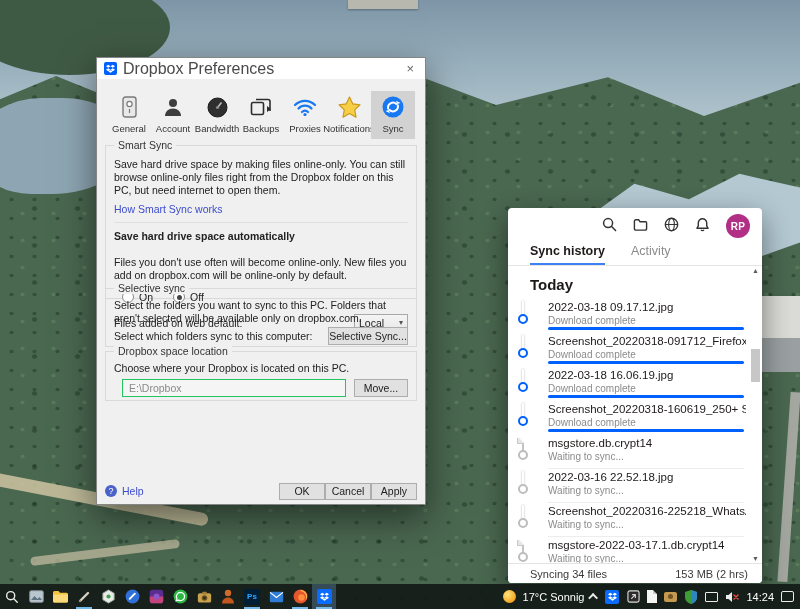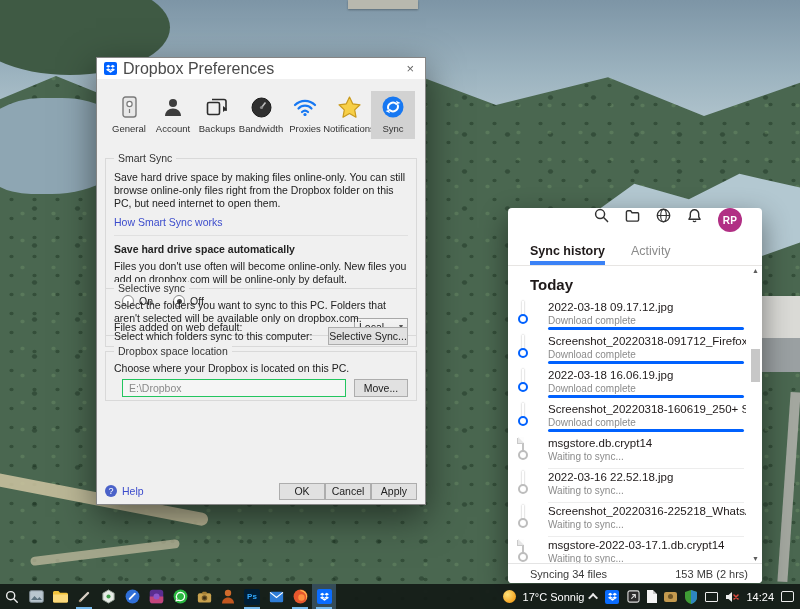--- a/index.html
+++ b/index.html
@@ -42,47 +42,47 @@
   .tab { width:44px; display:flex; flex-direction:column; align-items:center; justify-content:flex-start; padding-top:3px; }
   .tab .ticon { height:26px; display:flex; align-items:center; justify-content:center; }
   .tab .tlabel { font-size:9.5px; color:#333; margin-top:3px; white-space:nowrap; }
   .tab.active { background:#d2d2d2; }
 
   .grp { position:absolute; left:8px; right:8px; border:1px solid #d9d9d9; background:transparent; padding:12px 8px 0 8px; }
   .glabel { position:absolute; top:-7px; left:8px; background:#f0f0f0; padding:0 4px; font-size:10.5px; color:#333; }
   .grp p { font-size:10.5px; line-height:13px; color:#222; margin-bottom:6px; }
   .link { color:#3c4ccc; text-decoration:none; font-size:10.5px; display:inline-block; margin-bottom:7px; }
   .divider { border-top:1px solid #e0e0e0; margin-bottom:7px; }
-  .subhead { font-size:10.5px; font-weight:bold; margin-bottom:5px; }
+  .subhead { font-size:10.5px; font-weight:bold; margin-bottom:14px; }
   .radios { display:flex; gap:20px; padding-left:8px; margin:9px 0 11px 0; align-items:center; }
   .radio { display:flex; align-items:center; gap:5px; font-size:10.5px; }
   .rdot { width:12px; height:12px; border:1px solid #8a8a8a; border-radius:50%; background:#fff; display:inline-flex; align-items:center; justify-content:center; }
   .rdot.sel::after { content:""; width:5px; height:5px; border-radius:50%; background:#444; }
   .row-between { display:flex; justify-content:space-between; align-items:center; }
   .select { width:54px; height:17px; background:linear-gradient(#f4f4f4,#e9e9e9); border:1px solid #a8a8a8; display:flex; align-items:center; justify-content:space-between; padding:0 4px; font-size:10.5px; color:#222; }
   .select .car { font-size:8px; color:#555; }
   .btn { background:#e1e1e1; border:1px solid #adadad; font-size:10.5px; color:#222; text-align:center;
     display:inline-flex; align-items:center; justify-content:center; font-family:inherit; }
   .pathbox { flex:1; height:18px; border:1px solid #22c55e; background:#f5f5f5; color:#8a8a8a; font-size:10.5px; display:flex; align-items:center; padding:0 6px; margin-right:8px; }
   .dlg-footer { position:absolute; left:8px; right:8px; top:421px; height:24px; display:flex; align-items:center; justify-content:space-between; }
   .helpwrap { display:flex; align-items:center; gap:5px; }
   .helpdot { width:12px; height:12px; border-radius:50%; background:#4b62c9; color:#fff; font-size:9px; display:flex; align-items:center; justify-content:center; }
   .helptext { color:#3c4ccc; font-size:10.5px; }
   .dlgbtns { display:flex; }
   .dlgbtns .btn { width:46px; height:17px; }
 
   
   #panel { position:absolute; left:508px; top:208px; width:254px; height:375px; background:#fff; border-radius:4px;
     box-shadow:0 10px 28px rgba(0,0,0,.45); color:#1e1919; overflow:hidden; }
-  .p-header { position:absolute; top:0; left:0; right:8px; height:36px; display:flex; justify-content:flex-end; gap:16px; padding:0 12px 0 0; }
+  .p-header { position:absolute; top:0; left:0; right:0; height:36px; display:flex; align-items:center; justify-content:flex-end; gap:16px; padding:0 12px 0 0; }
   .p-header svg { width:15px; height:15px; }
   .avatar { width:24px; height:24px; border-radius:50%; background:#b12f84; color:#fff; font-size:10px; font-weight:bold; display:flex; align-items:center; justify-content:center; letter-spacing:.3px; }
   .p-tabs { position:absolute; top:36px; left:0; right:0; height:22px; border-bottom:1px solid #e7e5e3; display:flex; gap:26px; padding-left:22px; }
   .p-tab { font-size:12.5px; color:#8b8b8b; padding-bottom:5px; }
-  .p-tab.active { color:#1e1919; font-weight:bold; border-bottom:4px solid #3b82f6; }
+  .p-tab.active { color:#1e1919; font-weight:bold; border-bottom:2px solid #3b82f6; }
   .p-content { position:absolute; top:58px; left:0; right:12px; bottom:20px; overflow:hidden; }
   .p-content h3 { font-size:15px; font-weight:bold; margin:10px 0 6px 22px; color:#1e1919; }
   .frow { position:relative; height:34px; }
   .fic { position:absolute; left:14px; top:3px; }
   .thumb { width:24px; height:19px; background:linear-gradient(180deg,#9cc0dd 0 48%,#3c5a46 48% 100%); border:1px solid #fff; box-shadow:0 0 2px rgba(0,0,0,.35); }
   .docic { width:19px; height:23px; background:#fff; border:1px solid #c3c3c3; position:relative; }
   .docic::after { content:""; position:absolute; right:-1px; top:-1px; width:0; height:0; border-left:6px solid #e6e6e6; border-top:6px solid #fdfdfd; box-shadow:-1px 1px 0 #c9c9c9; }
   .ring { position:absolute; left:-4px; bottom:-4px; width:10px; height:10px; border-radius:50%; background:#fff; border:2.5px solid #0061fe; }
   .frow.waiting .ring { border-color:#bdbdbd; }
   .fname { position:absolute; left:40px; top:2px; right:4px; font-size:11.5px; color:#1e1919; white-space:nowrap; overflow:hidden; }
@@ -160,38 +160,38 @@
       <span class="ticon">
         <svg width="20" height="20" viewBox="0 0 20 20">
             <circle cx="10" cy="6" r="4" fill="#3d3d3d"></circle>
             <path d="M2 19c0-4.4 3.6-7.5 8-7.5s8 3.1 8 7.5z" fill="#3d3d3d"></path>
           </svg>
       </span>
       <span class="tlabel">Account</span>
     </div>
     <div class="tab">
       <span class="ticon">
-        <svg width="22" height="20" viewBox="0 0 22 20">
-            <rect x="1.5" y="5.5" width="12" height="12" rx="1.5" fill="none" stroke="#2d2d2d" stroke-width="1.6"></rect>
-            <path d="M6 2.5h12a2 2 0 0 1 2 2V14" fill="none" stroke="#2d2d2d" stroke-width="1.6"></path>
-            <path d="M13 9l4-3-4-3z" fill="#2d2d2d" transform="translate(4 6)"></path>
-          </svg>
-      </span>
-      <span class="tlabel">Backups</span>
-    </div>
-    <div class="tab">
-      <span class="ticon">
         <svg width="21" height="21" viewBox="0 0 21 21">
             <circle cx="10.5" cy="10.5" r="9.5" fill="#2f2f2f"></circle>
             <circle cx="10.5" cy="10.5" r="9.5" fill="none" stroke="#1a1a1a" stroke-width="1"></circle>
             <line x1="10.5" y1="10.5" x2="14.5" y2="5.5" stroke="#bdbdbd" stroke-width="1.6"></line>
             <circle cx="10.5" cy="10.5" r="1.6" fill="#8a8a8a"></circle>
           </svg>
       </span>
       <span class="tlabel">Bandwidth</span>
+    </div>
+    <div class="tab">
+      <span class="ticon">
+        <svg width="22" height="20" viewBox="0 0 22 20">
+            <rect x="1.5" y="5.5" width="12" height="12" rx="1.5" fill="none" stroke="#2d2d2d" stroke-width="1.6"></rect>
+            <path d="M6 2.5h12a2 2 0 0 1 2 2V14" fill="none" stroke="#2d2d2d" stroke-width="1.6"></path>
+            <path d="M13 9l4-3-4-3z" fill="#2d2d2d" transform="translate(4 6)"></path>
+          </svg>
+      </span>
+      <span class="tlabel">Backups</span>
     </div>
     <div class="tab">
       <span class="ticon">
         <svg width="24" height="18" viewBox="0 0 24 18">
             <path d="M2 7a14 14 0 0 1 20 0" fill="none" stroke="#1778f2" stroke-width="2.2" stroke-linecap="round"></path>
             <path d="M5.5 10.5a9 9 0 0 1 13 0" fill="none" stroke="#1778f2" stroke-width="2.2" stroke-linecap="round"></path>
             <path d="M9 14a4.5 4.5 0 0 1 6 0" fill="none" stroke="#1778f2" stroke-width="2.2" stroke-linecap="round"></path>
             <circle cx="12" cy="16.5" r="1.6" fill="#1778f2"></circle>
           </svg>
       </span>
@@ -212,21 +212,21 @@
             <path d="M6.2 12.8a5 5 0 0 1 8.2-4.9" fill="none" stroke="#fff" stroke-width="2" stroke-linecap="round"></path>
             <path d="M15.8 9.2a5 5 0 0 1-8.2 4.9" fill="none" stroke="#fff" stroke-width="2" stroke-linecap="round"></path>
             <path d="M14 4.8l1.3 3.2 3.2-1.1z" fill="#fff"></path>
             <path d="M8 17.2l-1.3-3.2-3.2 1.1z" fill="#fff"></path>
           </svg>
       </span>
       <span class="tlabel">Sync</span>
     </div>
   </div>
 
-  <div class="grp" style="top:100px; height:178px;">
+  <div class="grp" style="top:87px; height:154px;">
     <span class="glabel">Smart Sync</span>
     <p>Save hard drive space by making files online-only. You can still browse online-only files right from the Dropbox folder on this PC, but need internet to open them.</p>
     <a class="link" href="#">How Smart Sync works</a>
     <div class="divider"></div>
     <div class="subhead">Save hard drive space automatically</div>
     <p>Files you don't use often will become online-only. New files you add on dropbox.com will be online-only by default.</p>
     <div class="radios">
       <label class="radio">
         <span class="rdot"></span>
         <span>On</span>

